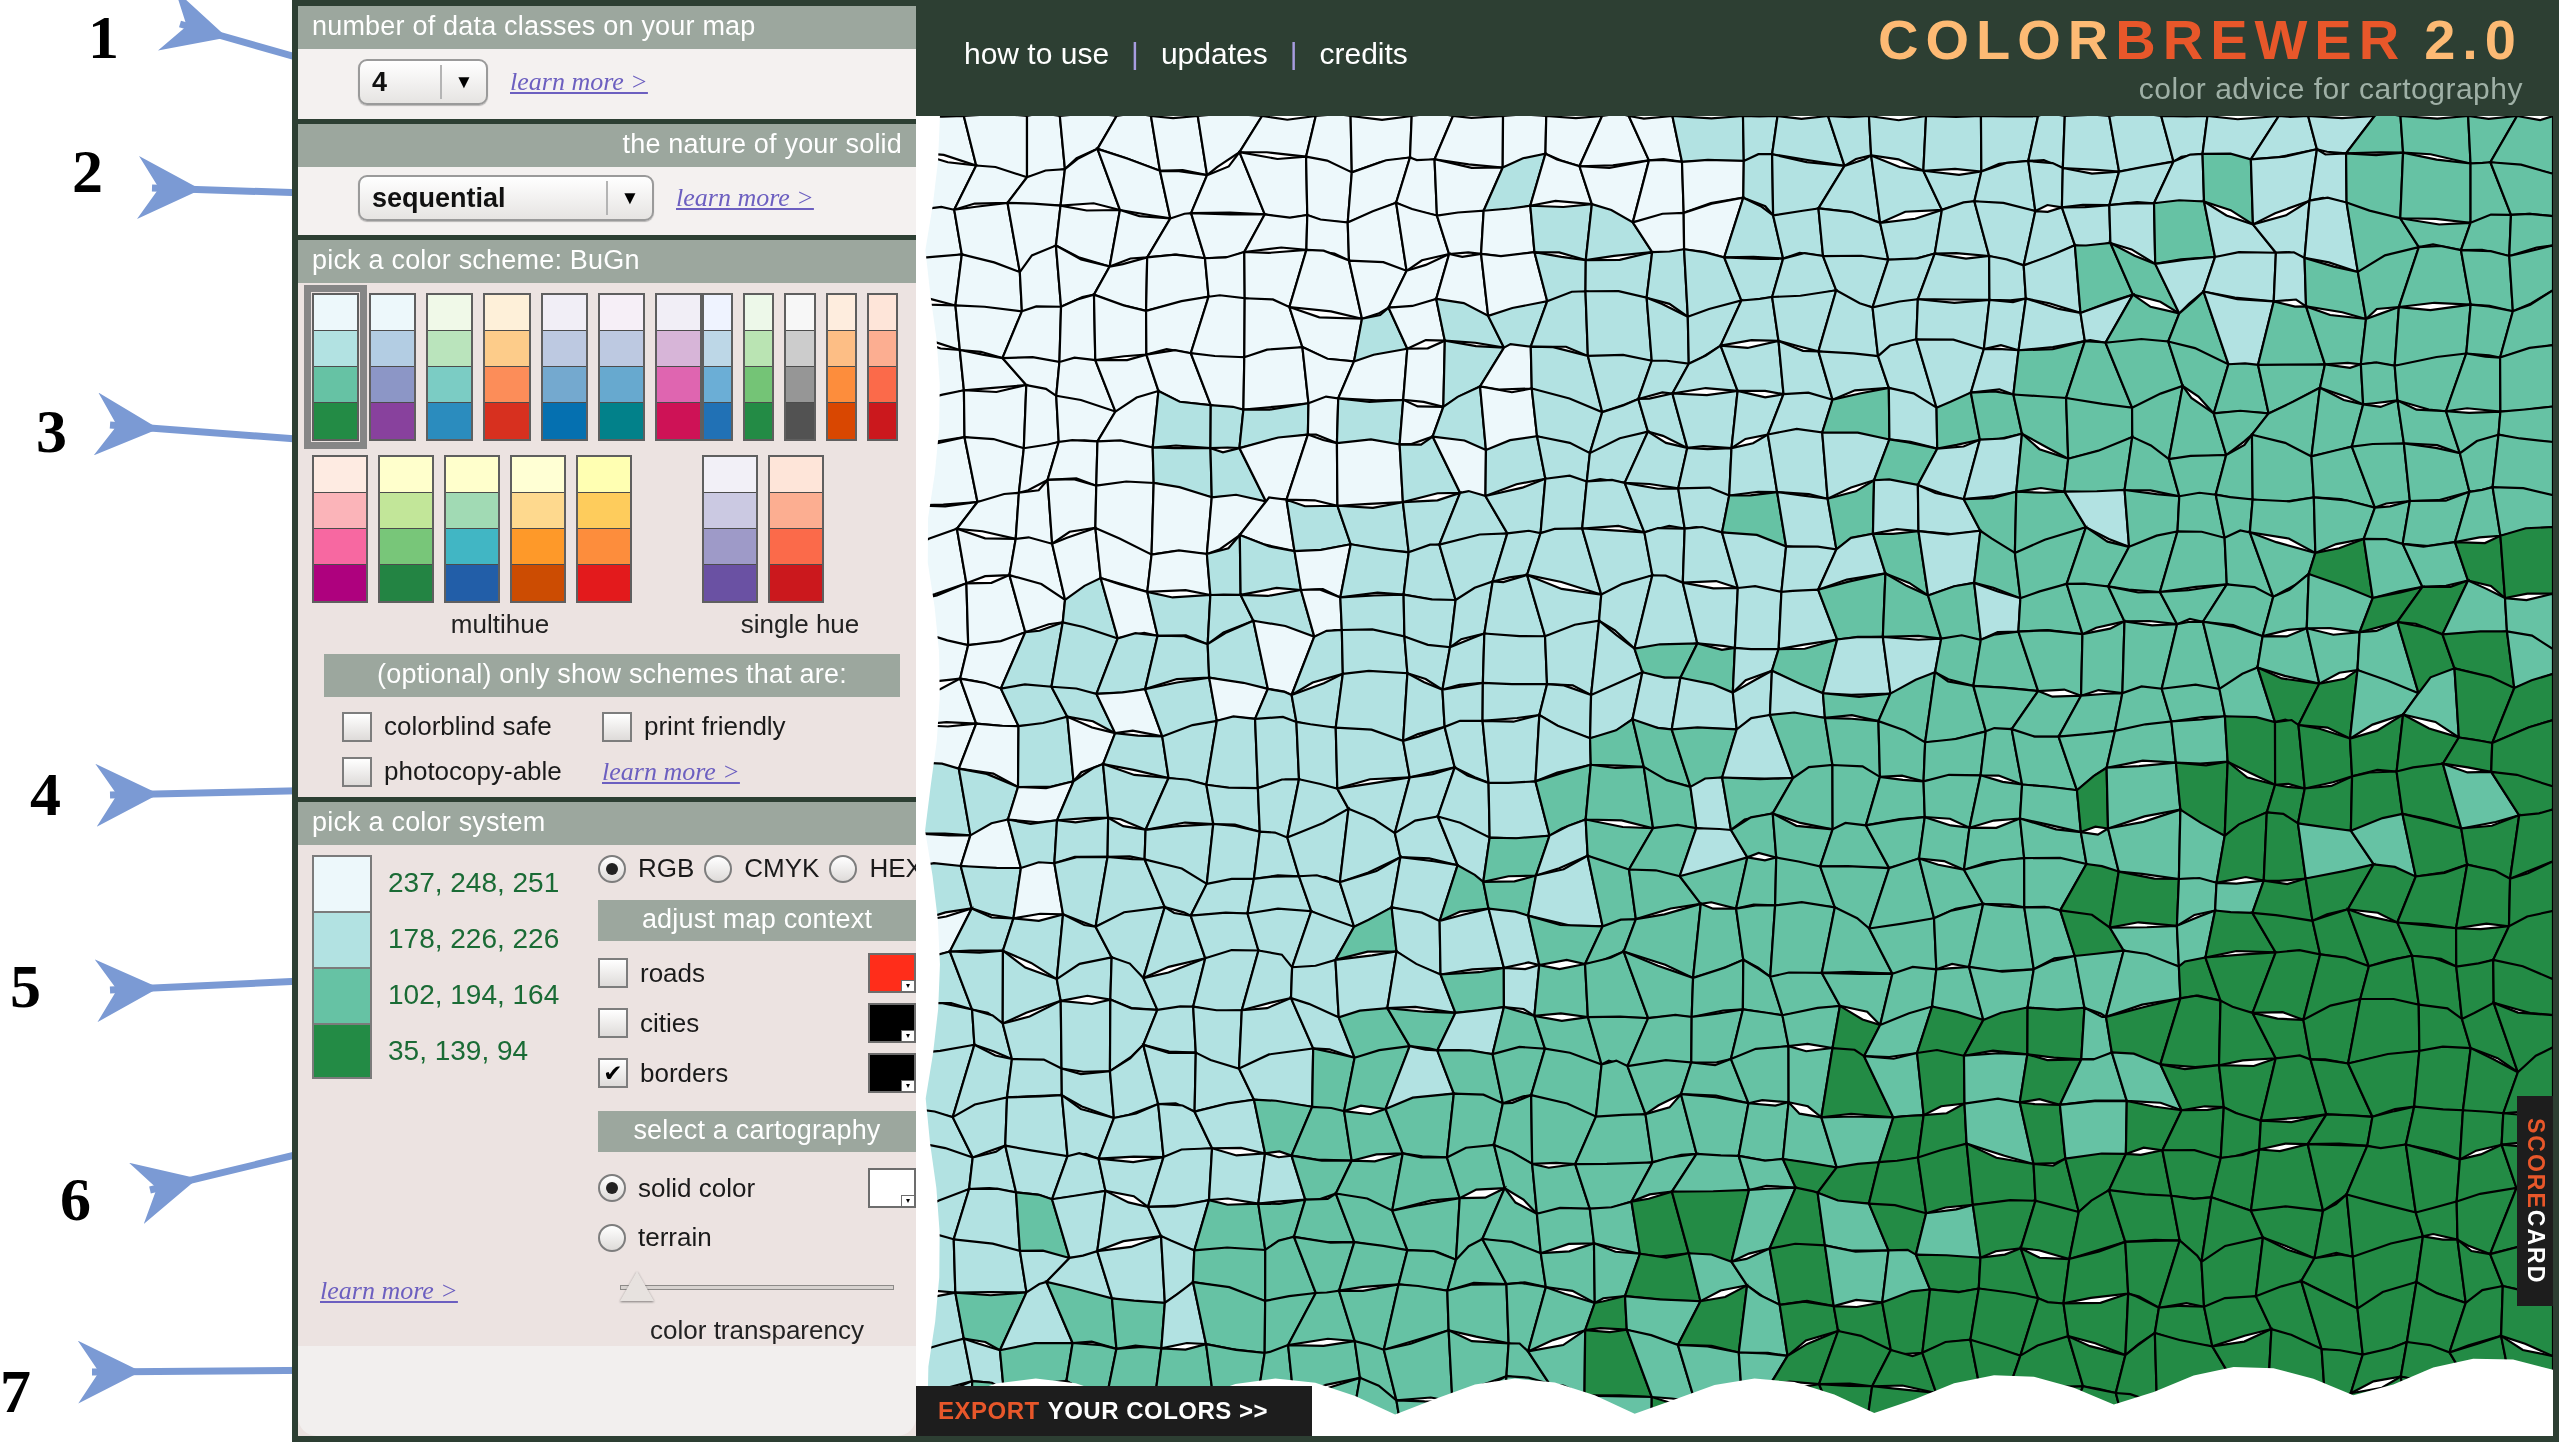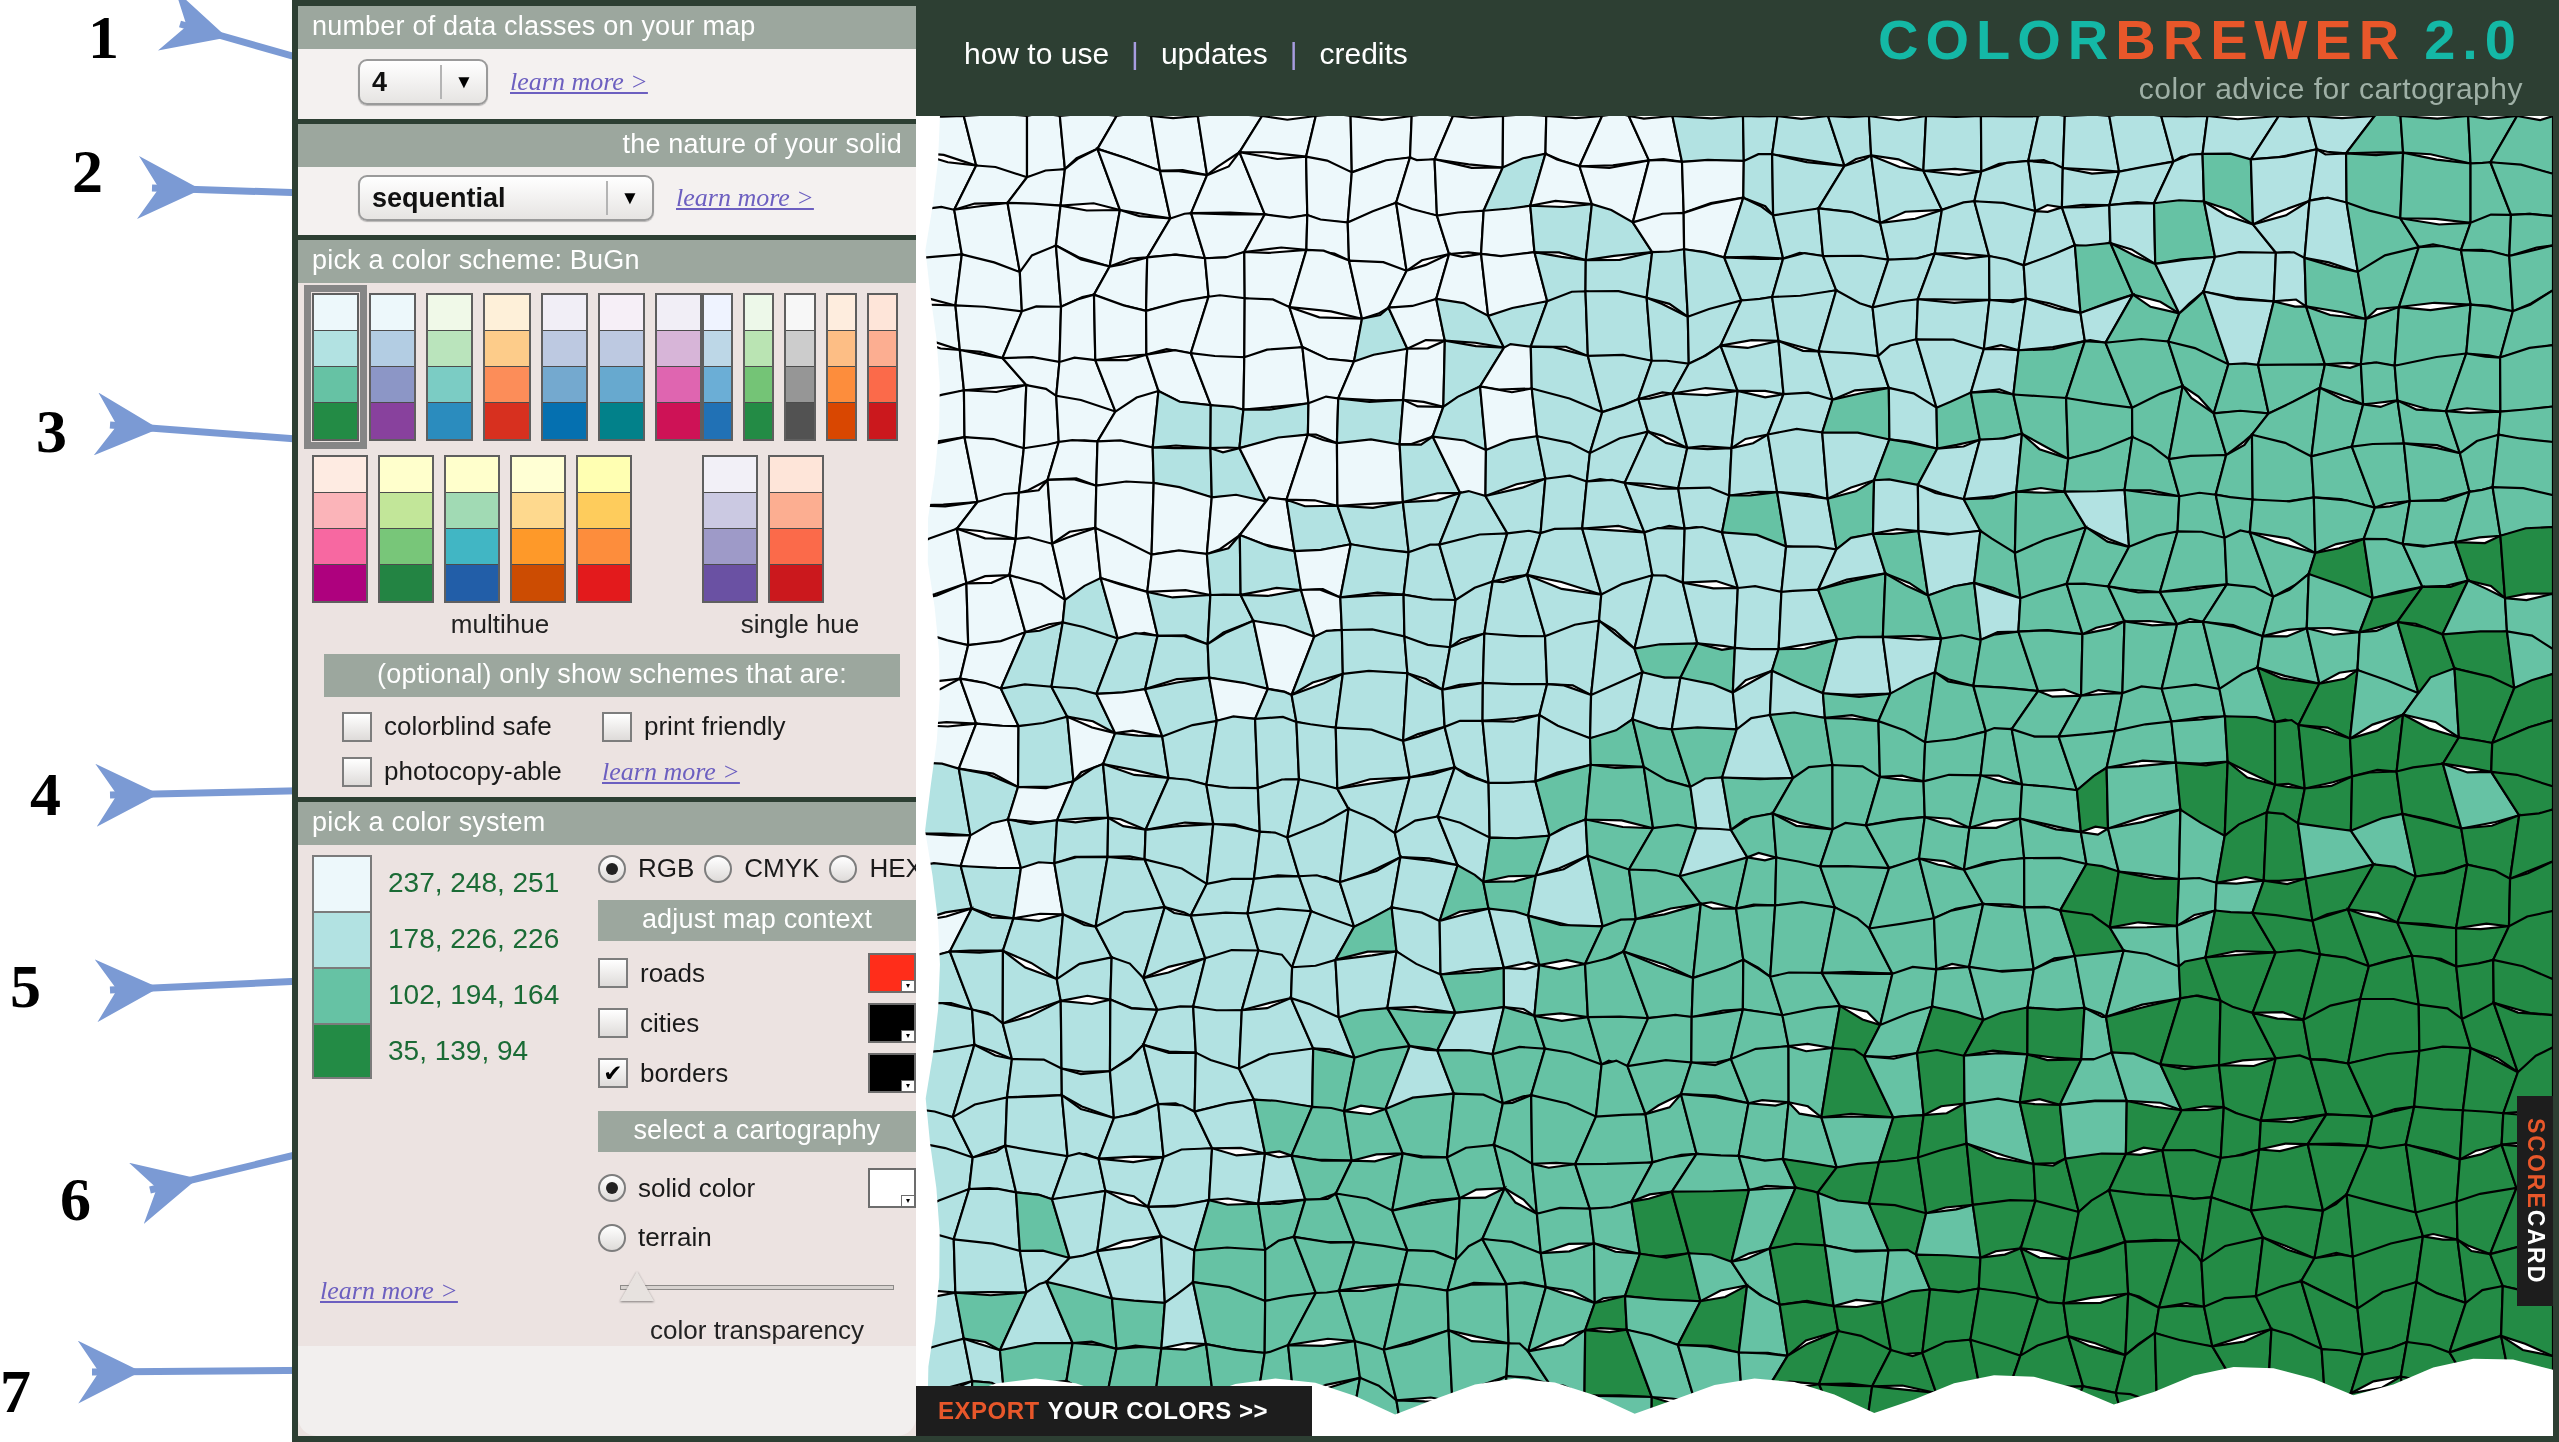--- a/index.html
+++ b/index.html
@@ -183,21 +183,21 @@
   #topbar {
     height:110px; background:#2d3f33; position:relative;
     border-bottom:4px solid #2d3f33;
   }
   #nav { position:absolute; left:26px; top:14px; display:flex; align-items:center; gap:0;margin-top:17px; }
   #nav a { color:#ffffff; font-size:30px; text-decoration:none; padding:0 22px; white-space:nowrap; }
   #nav .pipe { color:#a79ce0; font-size:30px; }
 
   #logo { position:absolute; right:30px; top:6px; text-align:right; }
   #logo .big { font-size:56px; font-weight:bold; letter-spacing:7px; line-height:1; }
-  #logo .w { color:#14b8a6; }
+  #logo .w { color:#fdba74; }
   #logo .o { color:#e8572a; }
   #logo .sub { color:#9fb0a6; font-size:30px; margin-top:4px; letter-spacing:.5px; }
 
   #map { position:absolute; left:0; top:110px; right:0; bottom:0; background:#ffffff; overflow:hidden; }
   #map svg { display:block; width:100%; height:100%; }
 
   #export {
     position:absolute; left:0; bottom:0; height:50px; width:396px;
     background:#1d1d1d; display:flex; align-items:center; padding-left:22px;
     font-size:24px; font-weight:bold; letter-spacing:.5px;

